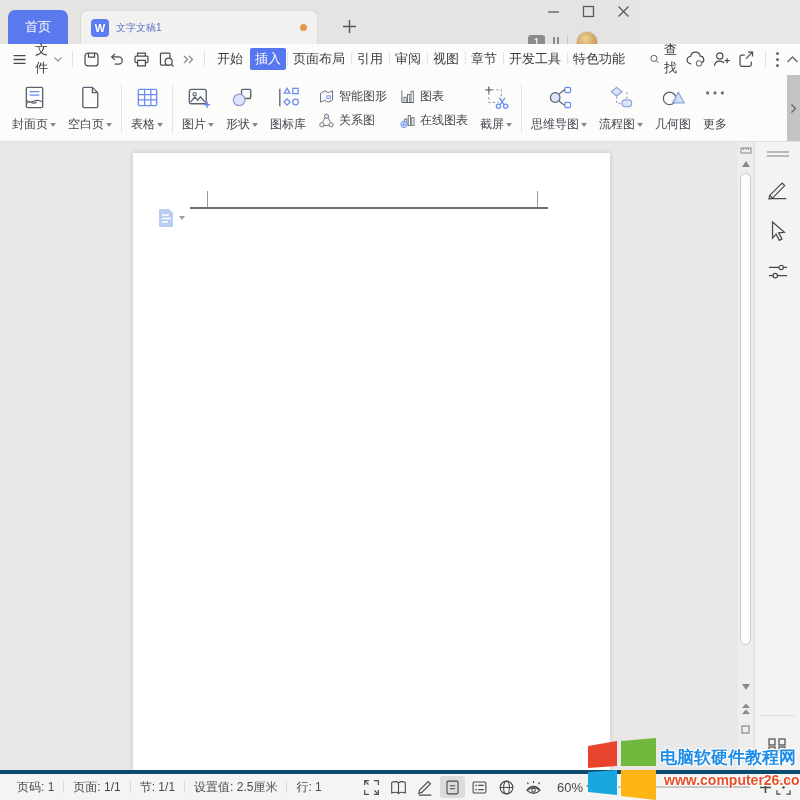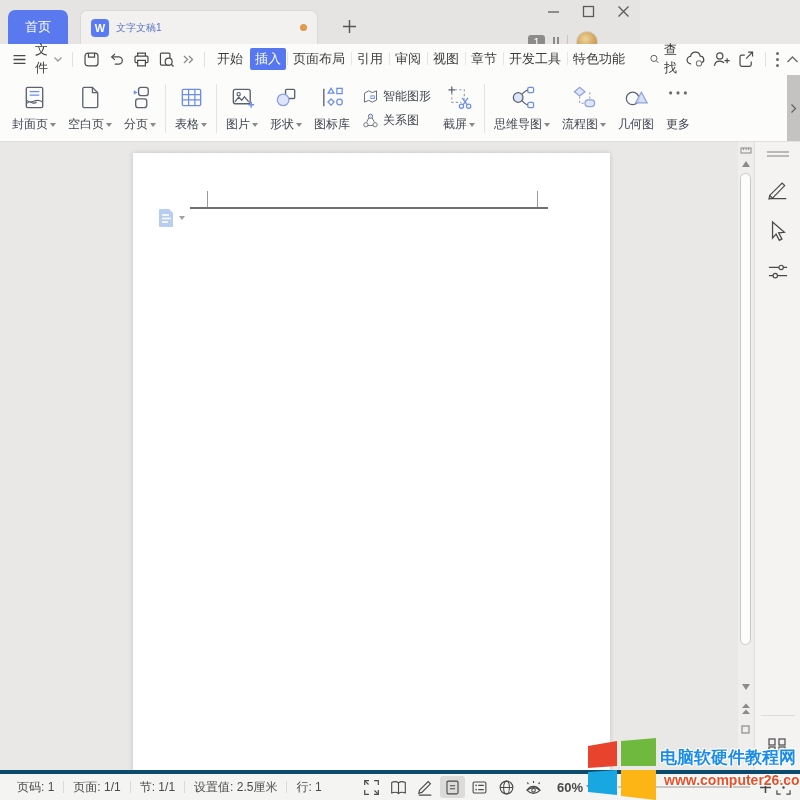--- a/index.html
+++ b/index.html
@@ -79,21 +79,21 @@
   .sb-div { position:absolute; left:6px; top:573px; width:34px; height:1px; background:#dddcda; }
   .sb-qr { position:absolute; left:13px; top:596px; cursor:pointer; }
 
   
   .statusbar { position:absolute; left:0; top:770px; width:800px; height:30px; background:#f4f4f3; border-top:4px solid #0c4a6e;
     display:flex; align-items:center; padding:0 8px; }
   .st-item { font-size:12px; color:#4a4a4a; white-space:nowrap; padding:0 9px; cursor:pointer; }
   .st-sep { width:1px; height:12px; background:#dbdad9; flex:0 0 auto; }
   .st-ic { width:25px; height:22px; display:flex; align-items:center; justify-content:center; cursor:pointer; border-radius:3px; margin:0 1px; }
   .st-ic.active { background:#dcdbda; }
-  .zoom-lbl { font-size:13px; color:#4a4a4a; margin:0 2px 0 10px; cursor:pointer; display:flex; align-items:center; gap:3px;font-weight:bold; }
+  .zoom-lbl { font-size:13px; color:#4a4a4a; margin:0 2px 0 10px; cursor:pointer; display:flex; align-items:center; gap:3px; }
   .zcaret { width:0; height:0; border-left:3.5px solid transparent; border-right:3.5px solid transparent; border-top:4px solid #8a8a8a; }
   .zslider { width:132px; height:2px; background:#c9c8c7; margin:0 6px; position:relative; }
   .zbtn { width:18px; height:18px; display:flex; align-items:center; justify-content:center; cursor:pointer; }
 
   
   .watermark { position:absolute; left:588px; top:738px; width:212px; height:62px; z-index:50; pointer-events:none; }
   .wm-title { position:absolute; left:72px; top:8px; font-size:17px; font-weight:bold; color:#1b8ce8; white-space:nowrap;
     text-shadow:-1px -1px 0 #fff,1px -1px 0 #fff,-1px 1px 0 #fff,1px 1px 0 #fff; }
   .wm-url { position:absolute; left:76px; top:34px; font-size:14px; font-weight:bold; color:#e8502a; white-space:nowrap;
     text-shadow:-1px -1px 0 #fff,1px -1px 0 #fff,-1px 1px 0 #fff,1px 1px 0 #fff; }
@@ -271,33 +271,20 @@
           <path d="M7.5 3.5h8.5l5.5 5.5v14a1.5 1.5 0 0 1-1.5 1.5H7.5A1.5 1.5 0 0 1 6 23V5a1.5 1.5 0 0 1 1.5-1.5z" fill="none" stroke="#5c6370" stroke-width="1.4"></path>
           <path d="M16 3.8V9h5.2" fill="none" stroke="#5c6370" stroke-width="1.4"></path>
         </svg>
       </span>
     <span class="rlabel">
         <span>空白页</span>
         <span class="caret"></span>
       </span>
   </div>
 
-  <div class="rcell">
-    <span class="ric">
-        <svg width="27" height="27" viewBox="0 0 28 28">
-          <path d="M7 6.5l4 2.2-4 2.2z" fill="#6b8cf0"></path>
-          <rect x="12" y="3.5" width="10" height="8.5" rx="2.5" fill="none" stroke="#5c6370" stroke-width="1.4"></rect>
-          <rect x="9" y="15.5" width="11.5" height="9" rx="2.5" fill="none" stroke="#5c6370" stroke-width="1.4"></rect>
-        </svg>
-      </span>
-    <span class="rlabel">
-        <span>分页</span>
-        <span class="caret"></span>
-      </span>
-  </div>
 
   <span class="rsep"></span>
 
   <div class="rcell">
     <span class="ric">
         <svg width="27" height="27" viewBox="0 0 28 28">
           <rect x="4.5" y="5.5" width="19" height="17" rx="1.2" fill="none" stroke="#6b8cf0" stroke-width="1.4"></rect>
           <path d="M4.5 11h19M4.5 16.5h19M11 5.5v17M17.5 5.5v17" stroke="#6b8cf0" stroke-width="1.3"></path>
         </svg>
       </span>
@@ -364,20 +351,41 @@
       <svg width="17" height="17" viewBox="0 0 24 24">
           <path d="M9.5 8.5l-3 6M14.5 8.5l3 6M8 19h8" fill="none" stroke="#5c6370" stroke-width="1.2"></path>
           <circle cx="12" cy="6" r="3" fill="#dce5fb" stroke="#5c6370" stroke-width="1.2"></circle>
           <circle cx="5.5" cy="18" r="3" fill="none" stroke="#5c6370" stroke-width="1.2"></circle>
           <circle cx="18.5" cy="18" r="3" fill="none" stroke="#5c6370" stroke-width="1.2"></circle>
         </svg>
       <span class="rlabel">关系图</span>
     </div>
   </div>
 
+  <div class="rstack">
+    <div class="rrow">
+      <svg width="17" height="17" viewBox="0 0 24 24">
+          <path d="M4 3.5v17h17" fill="none" stroke="#5c6370" stroke-width="1.3"></path>
+          <rect x="7" y="13" width="3.2" height="7.5" fill="none" stroke="#5c6370" stroke-width="1.2"></rect>
+          <rect x="12" y="9" width="3.2" height="11.5" fill="none" stroke="#5c6370" stroke-width="1.2"></rect>
+          <rect x="17" y="4.5" width="3.2" height="16" fill="none" stroke="#5c6370" stroke-width="1.2"></rect>
+        </svg>
+      <span class="rlabel">图表</span>
+    </div>
+    <div class="rrow">
+      <svg width="17" height="17" viewBox="0 0 24 24">
+          <rect x="8" y="10" width="3.2" height="9" fill="none" stroke="#5c6370" stroke-width="1.2"></rect>
+          <rect x="13" y="5" width="3.2" height="14" fill="none" stroke="#5c6370" stroke-width="1.2"></rect>
+          <rect x="18" y="8" width="3.2" height="11" fill="none" stroke="#5c6370" stroke-width="1.2"></rect>
+          <circle cx="7" cy="17.5" r="4.5" fill="#fff" stroke="#6b8cf0" stroke-width="1.2"></circle>
+          <path d="M2.5 17.5h9M7 13v9M4 15a6 6 0 0 0 6 0M4 20a6 6 0 0 1 6 0" fill="none" stroke="#6b8cf0" stroke-width="1"></path>
+        </svg>
+      <span class="rlabel">在线图表</span>
+    </div>
+  </div>
 
   <div class="rcell">
     <span class="ric">
         <svg width="27" height="27" viewBox="0 0 28 28">
           <path d="M6 2.5v7M2.5 6h7" stroke="#5c6370" stroke-width="1.3"></path>
           <path d="M9 6h10v10" fill="none" stroke="#9aa0ab" stroke-width="1.2" stroke-dasharray="2.5 2.2"></path>
           <path d="M6 9v10h10" fill="none" stroke="#9aa0ab" stroke-width="1.2" stroke-dasharray="2.5 2.2"></path>
           <circle cx="16" cy="23" r="2.2" fill="none" stroke="#6b8cf0" stroke-width="1.3"></circle>
           <circle cx="23.5" cy="23" r="2.2" fill="none" stroke="#6b8cf0" stroke-width="1.3"></circle>
           <path d="M17.8 21.5l5-7M21.8 21.5l-5-7" stroke="#6b8cf0" stroke-width="1.3"></path>

